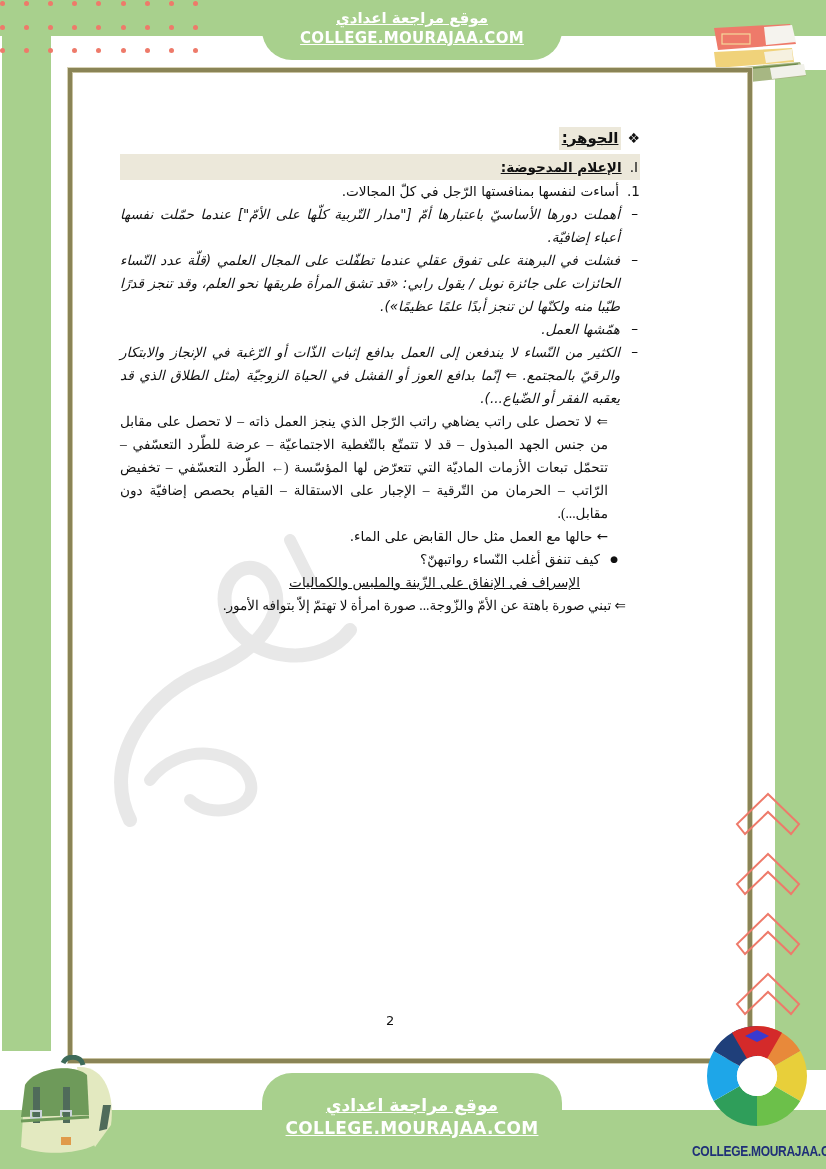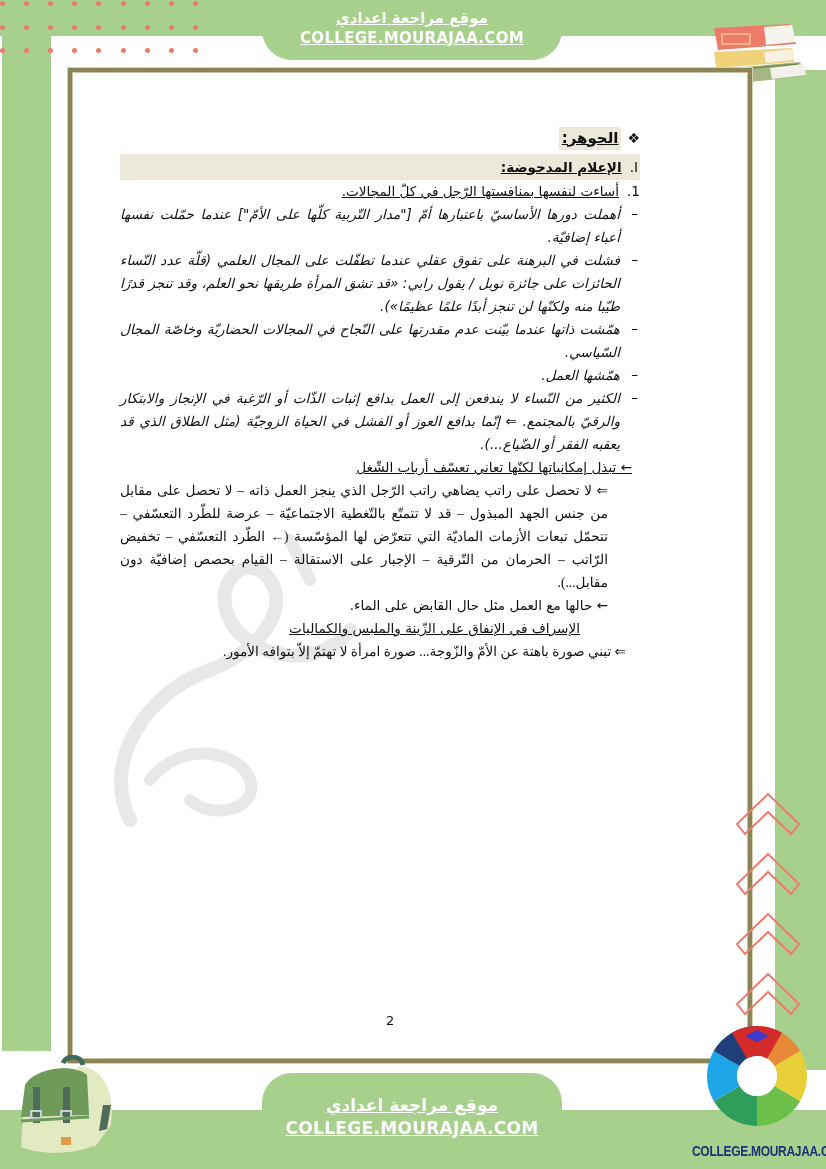--- a/index.html
+++ b/index.html
@@ -19,21 +19,21 @@
   .frame{position:absolute;left:68px;top:68px;width:676px;height:987px;border:4px solid #8a8456;box-shadow:inset 0 0 0 1px #c9c3a2, 0 0 0 1px #d7d2b6;background:#fff;}
   .content{position:absolute;left:120px;top:125px;width:520px;direction:rtl;text-align:justify;font-family:"DejaVu Sans","Liberation Sans",sans-serif;font-size:13.6px;line-height:23px;color:#111;}
   .h-main{display:flex;align-items:center;gap:6px;height:26px;}
   .h-main .diamond{font-size:14px;}
   .h-main .t{font-weight:bold;text-decoration:underline;background:#ece8da;padding:0 3px;font-size:15px;}
   .h-sub{background:#ece8da;height:26px;display:flex;align-items:center;margin-top:3px;}
   .h-sub .num{margin-left:8px;margin-right:2px;}
   .h-sub .t{font-weight:bold;text-decoration:underline;}
   .thesis{border:1px solid #333;padding:3px 6px;margin:14px 0 14px 0;line-height:24px;}
   .sec1{display:flex;gap:8px;}
-  .sec1 .t{text-decoration:underline;}
+  .sec1 .t{}
   ul.dash{list-style:none;margin:0;padding:0;}
   ul.dash li{position:relative;padding-right:20px;font-style:italic;}
   ul.dash li::before{content:"–";position:absolute;right:2px;top:0;}
   .arrow-line{padding-right:8px;}
   .arrow-line.u .t{text-decoration:underline;}
   .indent{padding-right:32px;font-family:Liberation Serif, serif;}
   .bullet-q{padding-right:40px;position:relative;}
   .bullet-q::before{content:"●";position:absolute;right:22px;top:0;font-size:9px;}
   .sub-ans{padding-right:60px;text-decoration:underline;}
   .pagenum{position:absolute;left:386px;top:1013px;font-size:13px;color:#111;}
@@ -118,28 +118,27 @@
 
 
   <div class="sec1">
     <span>1.</span>
     <span class="t">أساءت لنفسها بمنافستها الرّجل في كلّ المجالات.</span>
   </div>
 
   <ul class="dash">
     <li>أهملت دورها الأساسيّ باعتبارها أمّ ["مدار التّربية كلّها على الأمّ"] عندما حمّلت نفسها أعباء إضافيّة.</li>
     <li>فشلت في البرهنة على تفوق عقلي عندما تطفّلت على المجال العلمي (قلّة عدد النّساء الحائزات على جائزة نوبل / يقول رابي: «قد تشق المرأة طريقها نحو العلم، وقد تنجز قدرًا طيّبا منه ولكنّها لن تنجز أبدًا علمًا عظيمًا»).</li>
-    <li>همّشت ذاتها عندما بيّنت عدم مقدرتها على النّجاح في المجالات الحضاريّة وخاصّة المجال السّياسي.</li>
     <li>همّشها العمل.</li>
     <li>الكثير من النّساء لا يندفعن إلى العمل بدافع إثبات الذّات أو الرّغبة في الإنجاز والابتكار والرقيّ بالمجتمع. ⇐ إنّما بدافع العوز أو الفشل في الحياة الزوجيّة (مثل الطلاق الذي قد يعقبه الفقر أو الضّياع...).</li>
   </ul>
 
-  <div class="arrow-line u"><span class="t">← تبذل إمكانياتها لكنّها تعاني تعسّف أرباب الشّغل</span></div>
   <div class="indent">⇐ لا تحصل على راتب يضاهي راتب الرّجل الذي ينجز العمل ذاته – لا تحصل على مقابل من جنس الجهد المبذول – قد لا تتمتّع بالتّغطية الاجتماعيّة – عرضة للطّرد التعسّفي – تتحمّل تبعات الأزمات الماديّة التي تتعرّض لها المؤسّسة (← الطّرد التعسّفي – تخفيض الرّاتب – الحرمان من التّرقية – الإجبار على الاستقالة – القيام بحصص إضافيّة دون مقابل...).</div>
   <div class="arrow-line" style="padding-right:32px">← حالها مع العمل مثل حال القابض على الماء.</div>
+  <div class="bullet-q">كيف تنفق أغلب النّساء رواتبهنّ؟</div>
   <div class="sub-ans">الإسراف في الإنفاق على الزّينة والملبس والكماليات</div>
   <div class="indent" style="padding-right:14px">⇐ تبني صورة باهتة عن الأمّ والزّوجة... صورة امرأة لا تهتمّ إلاّ بتوافه الأمور.</div>
 </div>
 
 <div class="pagenum">2</div>
 
 <svg class="chevrons" viewBox="0 0 70 240">
   <g fill="none" stroke="#ee7a6a" stroke-width="2">
     <path d="M35 4 L66 34 L58 44 L35 22 L12 44 L4 34 Z"></path>
     <path d="M35 64 L66 94 L58 104 L35 82 L12 104 L4 94 Z"></path>

